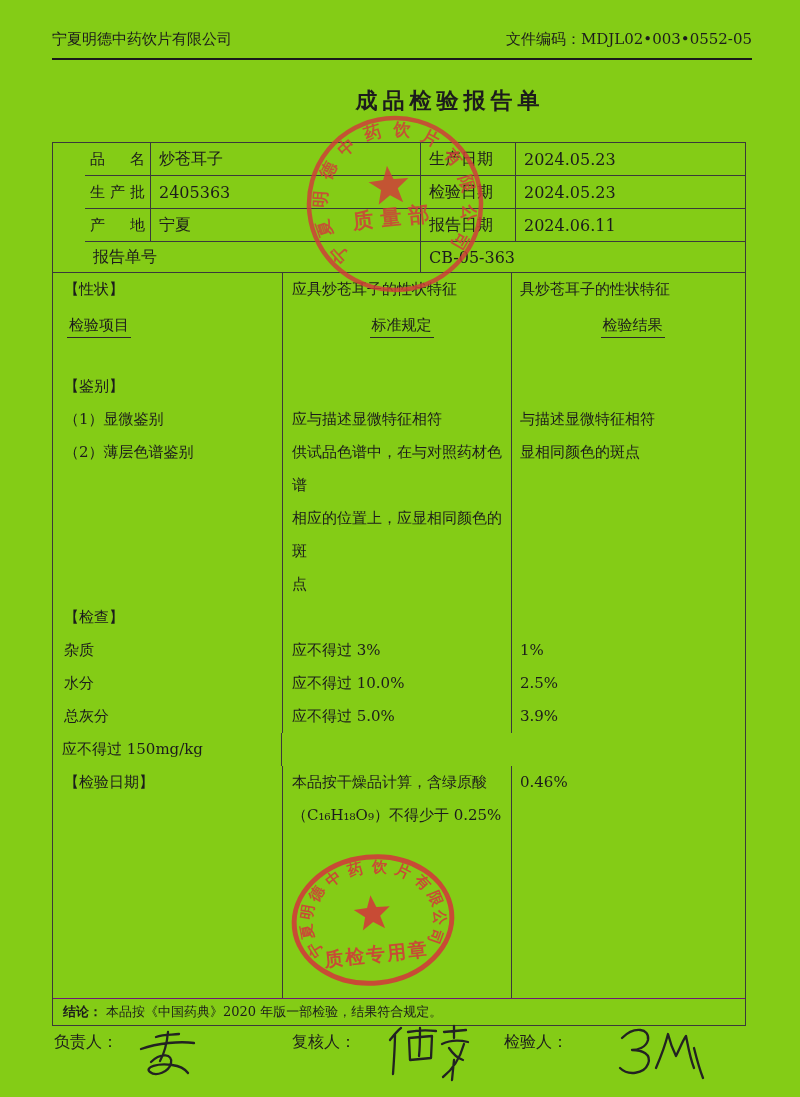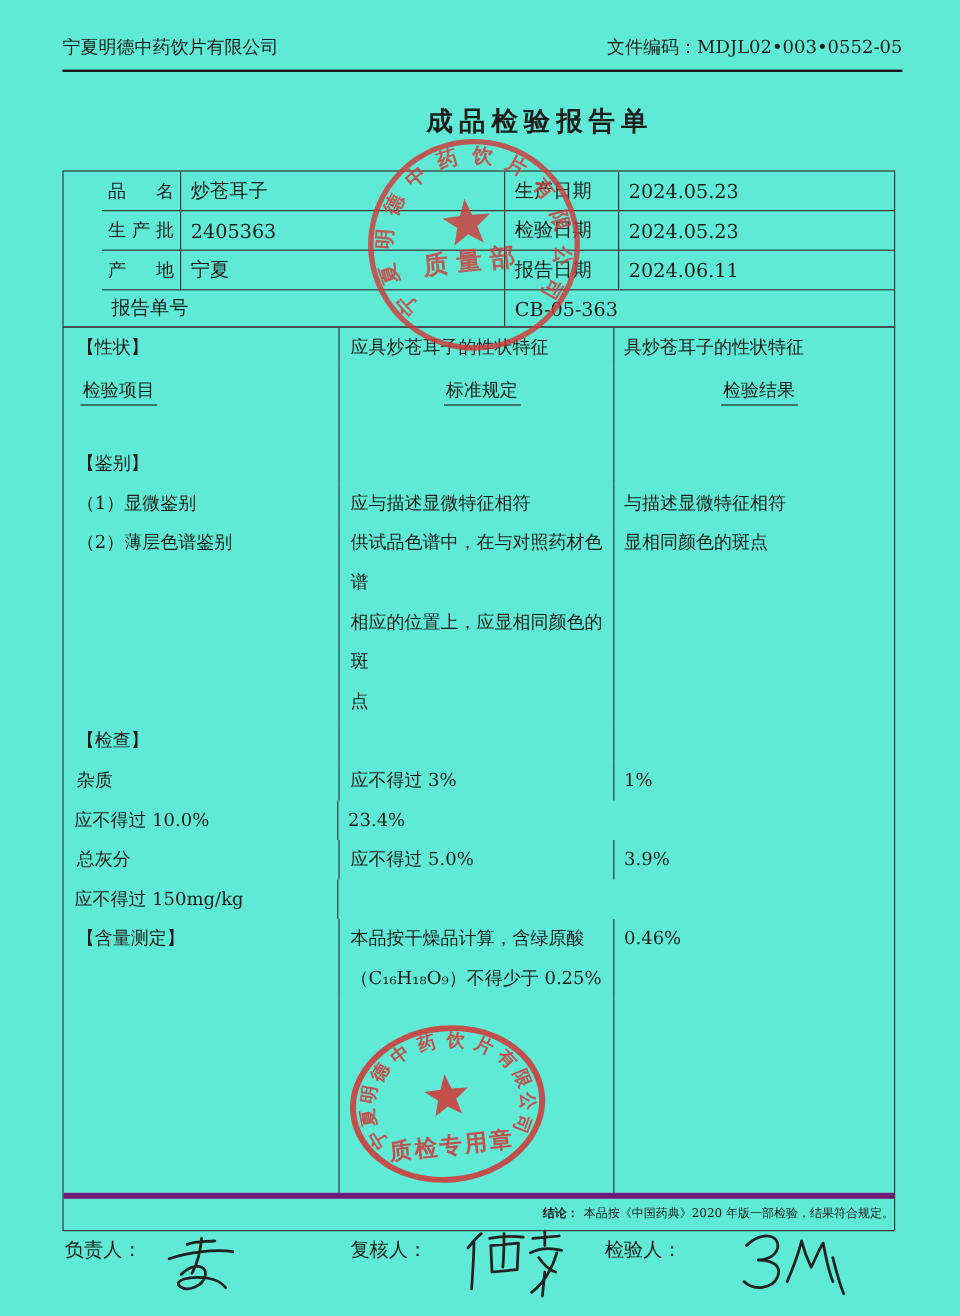--- a/index.html
+++ b/index.html
@@ -1,17 +1,17 @@
 <!DOCTYPE html>
 <html style="--seal: #d23a3a;"><head>
 <meta charset="utf-8">
 <style>
   html,body{margin:0;padding:0;background:#e8e8e8;}
   .page{
-    position:relative;width:800px;height:1097px;background:#5eead4;
+    position:relative;width:800px;height:1097px;background:#84cc16;
     margin:0 auto;overflow:hidden;color:#1c1c1c;
     font-family:"DejaVu Serif","Liberation Serif",serif;
   }
   
   .hdr{
     position:absolute;left:52px;top:30px;width:700px;
     display:flex;justify-content:space-between;align-items:flex-end;
     font-size:15px;padding-bottom:9px;border-bottom:2px solid #1a1a1a;
   }
   
@@ -42,22 +42,22 @@
   .srow{display:flex;flex:0 0 auto;}
   .c1{width:230px;flex:0 0 230px;border-right:1px solid #3a3a3a;padding-left:11px;box-sizing:border-box;line-height:33px;}
   .c2{width:229px;flex:0 0 229px;border-right:1px solid #3a3a3a;padding-left:9px;box-sizing:border-box;line-height:33px;white-space:pre-line;}
   .c3{flex:1 1 auto;padding-left:8px;line-height:33px;}
   .shead .c1,.shead .c2,.shead .c3{height:64px;padding-top:9px;line-height:20px;box-sizing:border-box;}
   .shead .c2,.shead .c3{text-align:center;}
   .shead .c1{padding-left:14px;}
   .uline{display:inline-block;border-bottom:1px solid #2a2a2a;padding:0 2px 2px 2px;}
   .sfill{flex:1 1 auto;}
   .concl{
-    flex:0 0 26px;border-top:5px solid #701a75;line-height:25px;
-    padding-left:10px;font-size:10px;white-space:nowrap;overflow:hidden;text-align:right;
+    flex:0 0 26px;border-top:1px solid #701a75;line-height:25px;
+    padding-left:10px;font-size:13px;white-space:nowrap;overflow:hidden;
   }
   .concl b{margin-right:4px;}
   
   .foot{position:absolute;left:52px;top:1028px;width:700px;height:69px;font-size:16px;}
   .flabel{position:absolute;top:4px;white-space:nowrap;}
   .sig{position:absolute;}
   .sig path{fill:none;stroke:#222;stroke-width:2.3;stroke-linecap:round;stroke-linejoin:round;}
   
   :root{--seal:#d23a3a;}
   .stamp{position:absolute;pointer-events:none;}
@@ -130,33 +130,34 @@
       <div class="c1">【检查】</div>
       <div class="c2"></div>
       <div class="c3"></div>
     </div>
     <div class="srow">
       <div class="c1">杂质</div>
       <div class="c2">应不得过 3%</div>
       <div class="c3">1%</div>
     </div>
     <div class="srow">
+      <div class="c1">水分</div>
       <div class="c2">应不得过 10.0%</div>
-      <div class="c3">23.4%</div>
+      <div class="c3">2.5%</div>
     </div>
     <div class="srow">
       <div class="c1">总灰分</div>
       <div class="c2">应不得过 5.0%</div>
       <div class="c3">3.9%</div>
     </div>
     <div class="srow">
       <div class="c2">应不得过 150mg/kg</div>
     </div>
     <div class="srow">
-      <div class="c1">【含量测定】</div>
+      <div class="c1">【检验日期】</div>
       <div class="c2">本品按干燥品计算，含绿原酸
 （C₁₆H₁₈O₉）不得少于 0.25%</div>
       <div class="c3">0.46%</div>
     </div>
 
     <div class="srow sfill">
       <div class="c1"></div>
         <div class="c2"></div>
         <div class="c3"></div>
     </div>

